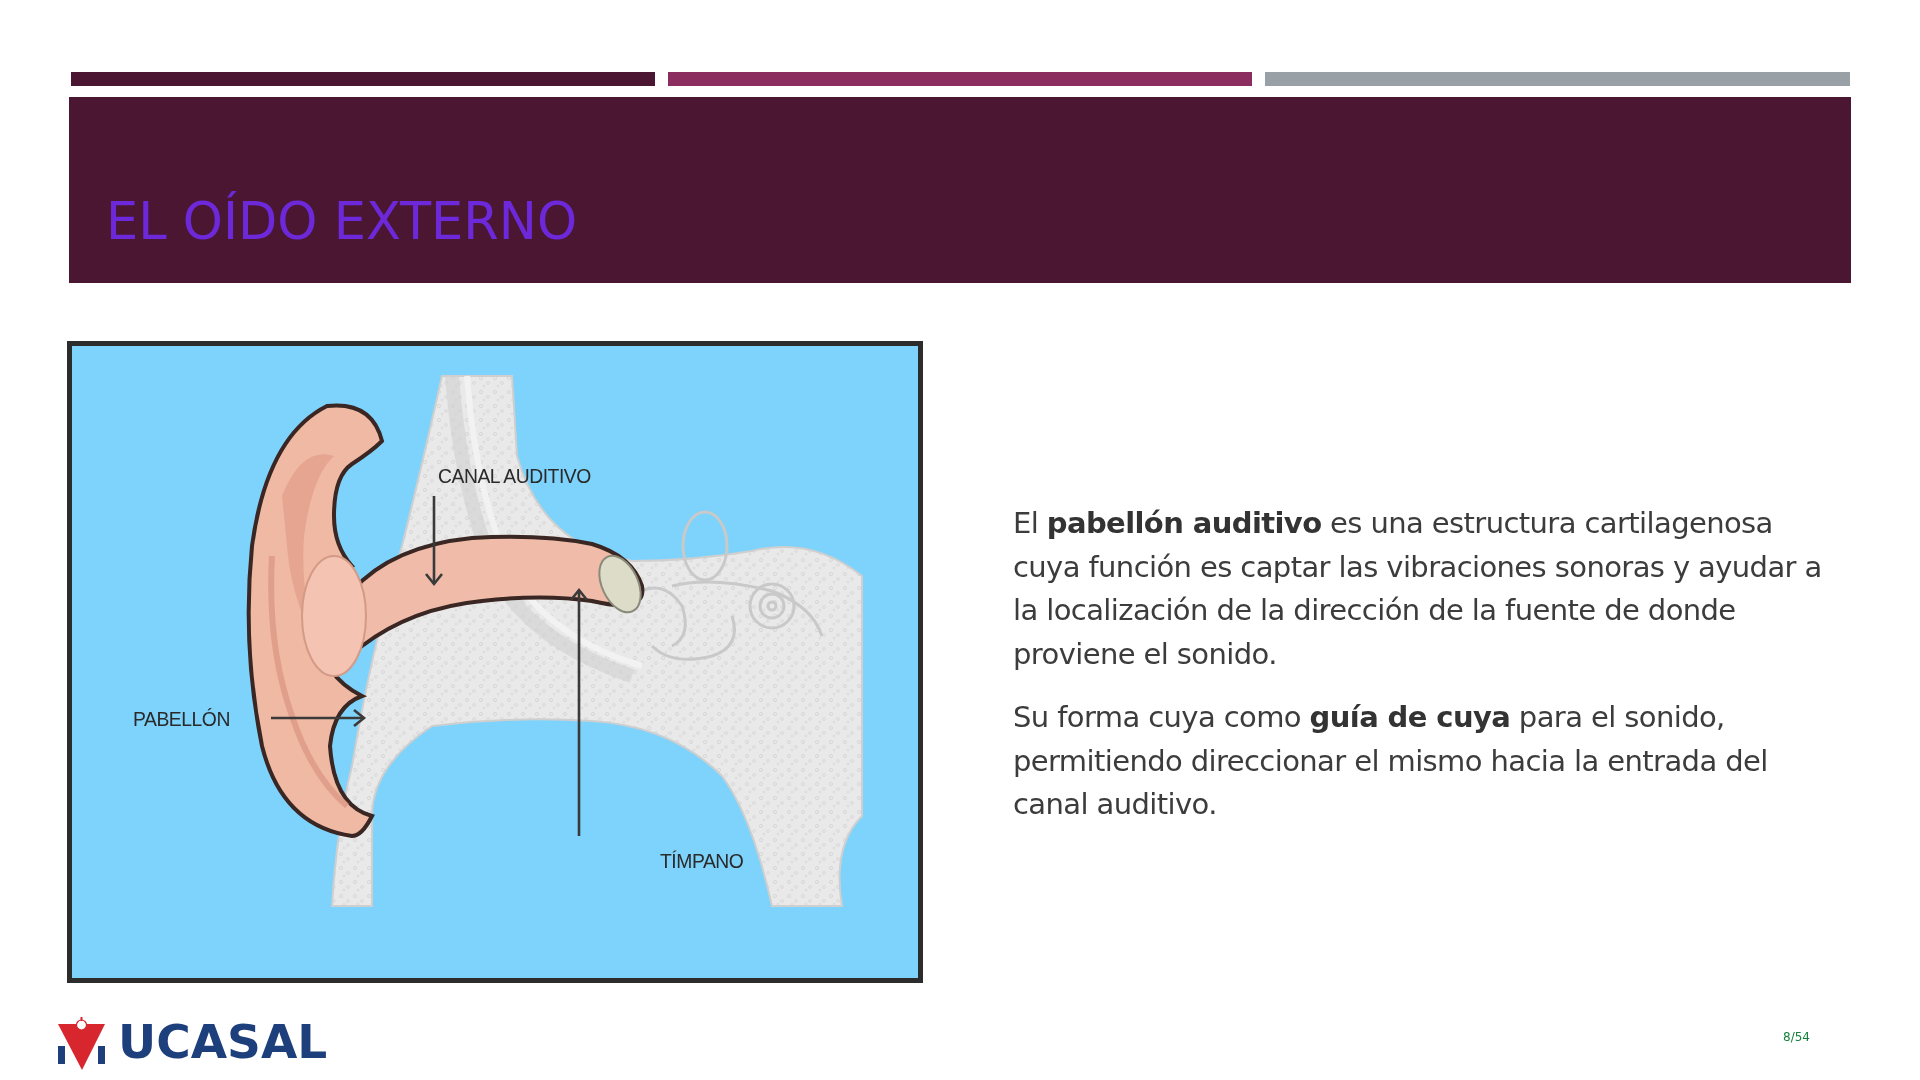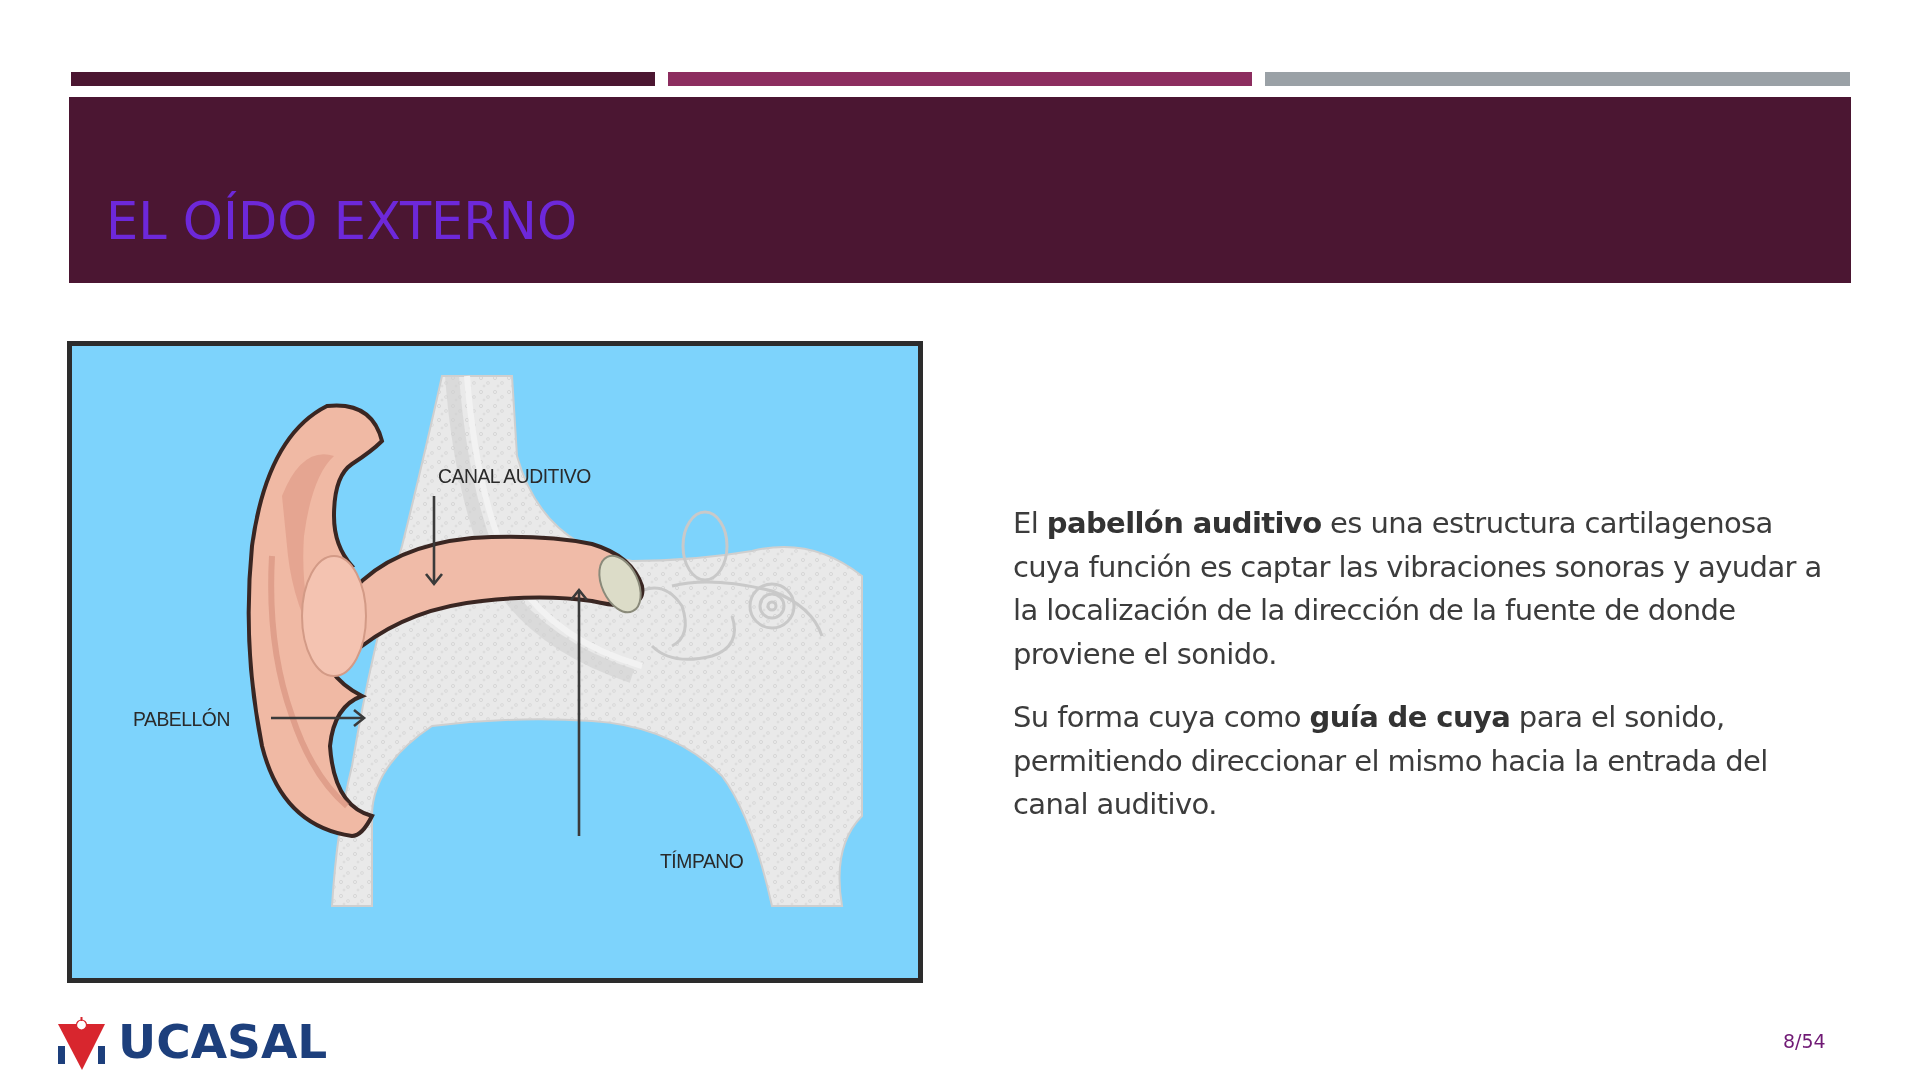--- a/index.html
+++ b/index.html
@@ -11,21 +11,21 @@
   .title-band { position:absolute; left:69px; top:97px; width:1782px; height:186px; background:#4b1632; }
   .title { position:absolute; left:106px; top:196px; color:#6d28d9; font-family:"DejaVu Sans", sans-serif; font-size:51px; letter-spacing:0px; white-space:nowrap; line-height:1; }
   .figure-frame { position:absolute; left:67px; top:341px; width:846px; height:632px; border:5px solid #2c2c2c; background:#7dd3fc; }
   .figure-frame svg { position:absolute; left:0; top:0; }
   .lbl { position:absolute; font-family:"Liberation Sans", sans-serif; font-size:21px; color:#2a2a2a; letter-spacing:-0.5px; white-space:nowrap; transform:scaleX(0.92); transform-origin:left center; }
   .body-text { position:absolute; left:1013px; top:502px; width:830px; color:#3c3c3c; font-family:"DejaVu Sans", sans-serif; font-size:29px; line-height:43.5px; letter-spacing:-0.6px; }
   .body-text p { margin:0 0 20px 0; }
   .body-text b { font-weight:bold; color:#333333; }
   .logo { position:absolute; left:58px; top:998px; width:270px; height:56px;margin-top:18px; }
   .logo-text { position:absolute; left:60px; top:-2px; font-family:"DejaVu Sans", sans-serif; font-weight:bold; font-size:47px; color:#1d3f7c; letter-spacing:0px; line-height:56px; }
-  .page-num { position:absolute; left:1783px; top:1030px; font-family:"DejaVu Sans", sans-serif; font-size:19px; color:#701a75; }
+  .page-num { position:absolute; left:1783px; top:1030px; font-family:"DejaVu Sans", sans-serif; font-size:12px; color:#15803d; }
 </style>
 </head>
 <body>
 
 <div class="bar bar1"></div>
 <div class="bar bar2"></div>
 <div class="bar bar3"></div>
 
 <div class="title-band"></div>
 <div class="title">EL OÍDO EXTERNO</div>

